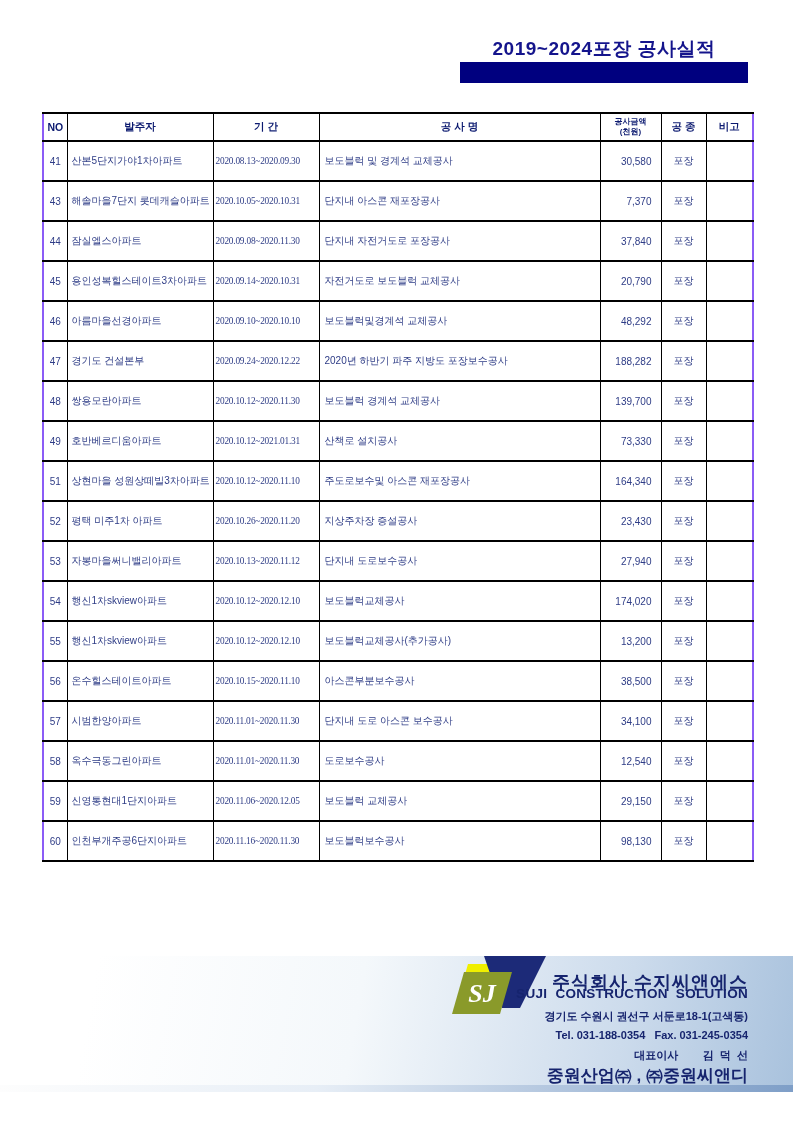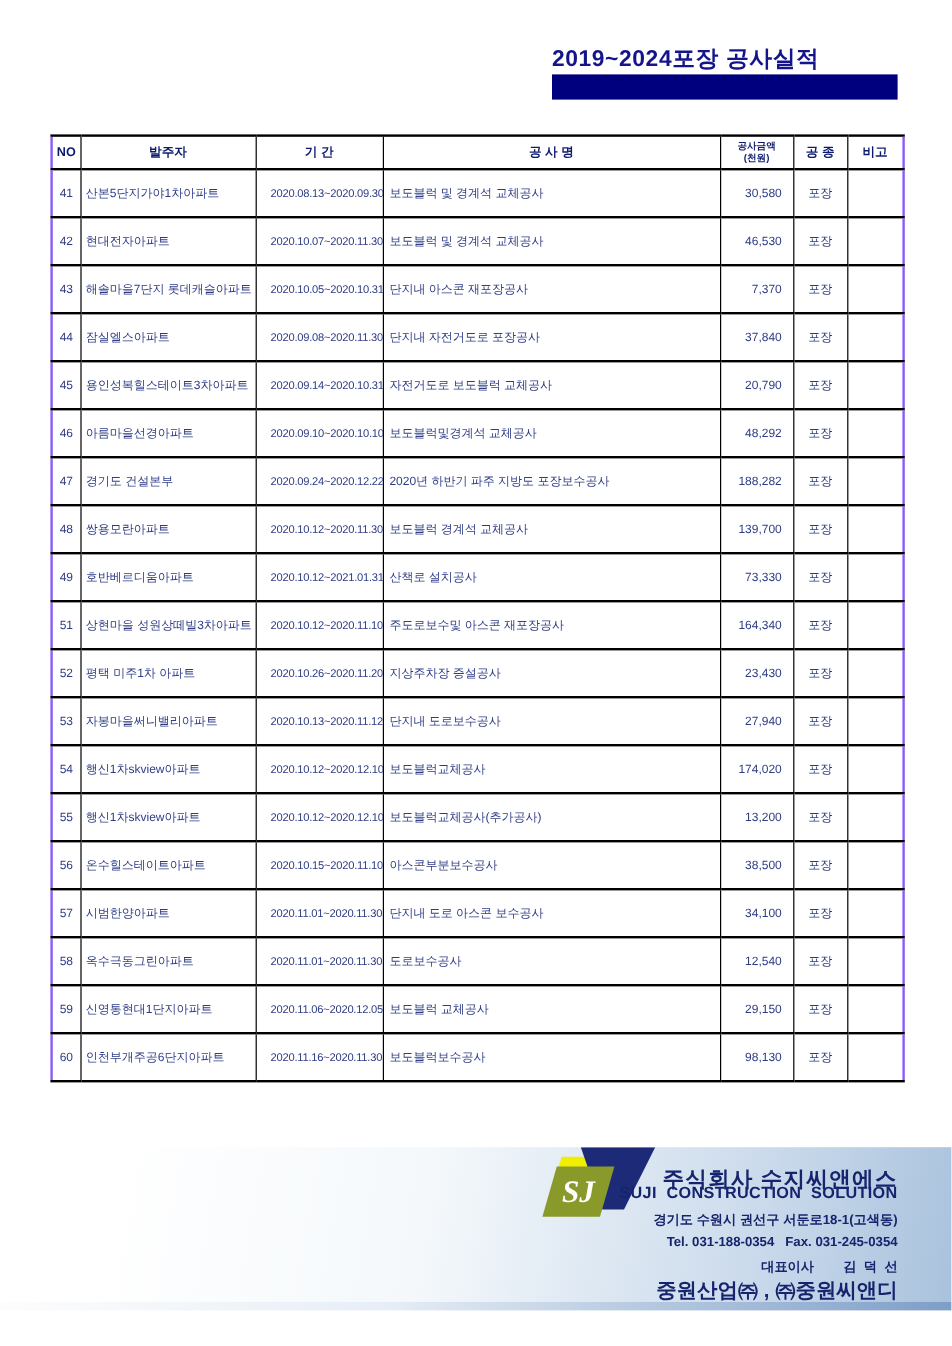--- a/index.html
+++ b/index.html
@@ -1,36 +1,36 @@
 <!DOCTYPE html>
 <html><head>
 <meta charset="utf-8">
 <style>
   * { margin:0; padding:0; box-sizing:border-box; }
   body { font-family:"Liberation Sans", sans-serif; background:#fff; }
   .page { position:relative; width:793px; height:1122px; background:#fff; overflow:hidden; }
 
   
-  .doc-title { position:absolute; top:36px; left:460px; width:288px; 
+  .doc-title { position:absolute; top:36px; left:460px; width:288px; text-align:center;
                font-size:19px; font-weight:bold; color:#14148c; letter-spacing:0.5px; }
   .title-bar { position:absolute; top:62px; left:460px; width:288px; height:21px; background:#00007f; }
 
   
   .work-table { position:absolute; left:42px; top:112px; width:710px;
                 border-collapse:collapse; border:2px solid #8b5cf6; table-layout:fixed; }
   .work-table th, .work-table td { border-left:1px solid #000; border-right:1px solid #000;
                 border-top:2px solid #000; border-bottom:2px solid #000; overflow:hidden; }
   .work-table th { height:28px; color:#0c1a70; font-size:10.5px; font-weight:bold;
                    text-align:center; vertical-align:middle; background:#fff; }
   .work-table th.h-amount { font-size:8px; white-space:pre-line; line-height:1.25; }
   .work-table td { height:40px; color:#2e3c86; font-size:10px; vertical-align:middle;
                    background:#fff; white-space:nowrap; }
   td.cell-no     { text-align:center; }
   td.cell-client { text-align:left; padding-left:4px; }
-  td.cell-period { text-align:left; padding-left:12px; font-size:9.3px; letter-spacing:-0.2px; }
+  td.cell-period { text-align:left; padding-left:2px; font-size:9.3px; letter-spacing:-0.2px;font-family:Liberation Serif, serif; }
   td.cell-name   { text-align:left; padding-left:5px; }
   td.cell-amount { text-align:right; padding-right:9px; }
   td.cell-type   { text-align:center; }
   td.cell-note   { text-align:center; }
 
   
   .footer-band  { position:absolute; left:0; top:956px; width:793px; height:129px;
                   background:linear-gradient(100deg,#ffffff 12%,#f4f8fb 45%,#ccdbec 78%,#a9c2dd 100%); }
   .footer-strip { position:absolute; left:0; top:1085px; width:793px; height:7px;
                   background:linear-gradient(90deg,#fdfdfd 0%,#e7eef6 40%,#7e9ec7 100%); }
@@ -78,29 +78,20 @@
         <tr>
           <td class="cell-no">41</td>
           <td class="cell-client">산본5단지가야1차아파트</td>
           <td class="cell-period">2020.08.13~2020.09.30</td>
           <td class="cell-name">보도블럭 및 경계석 교체공사</td>
           <td class="cell-amount">30,580</td>
           <td class="cell-type">포장</td>
           <td class="cell-note"></td>
         </tr>
         <tr>
-          <td class="cell-no">42</td>
-          <td class="cell-client">현대전자아파트</td>
-          <td class="cell-period">2020.10.07~2020.11.30</td>
-          <td class="cell-name">보도블럭 및 경계석 교체공사</td>
-          <td class="cell-amount">46,530</td>
-          <td class="cell-type">포장</td>
-          <td class="cell-note"></td>
-        </tr>
-        <tr>
           <td class="cell-no">43</td>
           <td class="cell-client">해솔마을7단지 롯데캐슬아파트</td>
           <td class="cell-period">2020.10.05~2020.10.31</td>
           <td class="cell-name">단지내 아스콘 재포장공사</td>
           <td class="cell-amount">7,370</td>
           <td class="cell-type">포장</td>
           <td class="cell-note"></td>
         </tr>
         <tr>
           <td class="cell-no">44</td>

